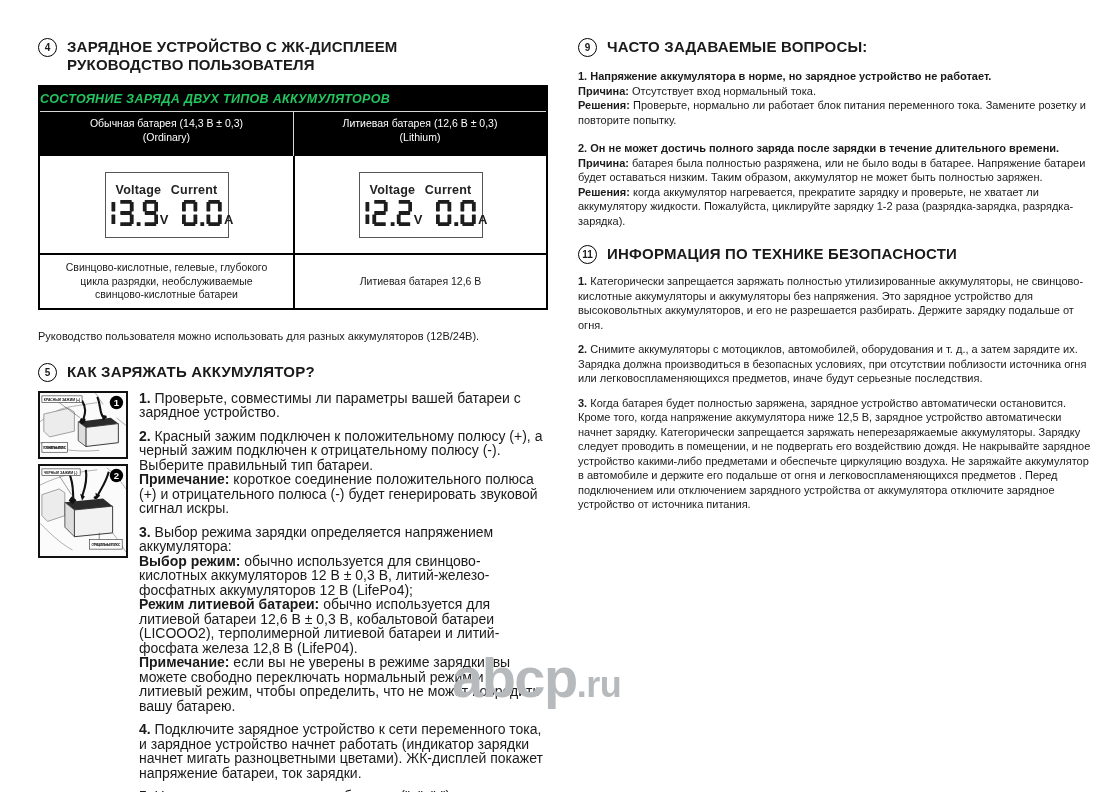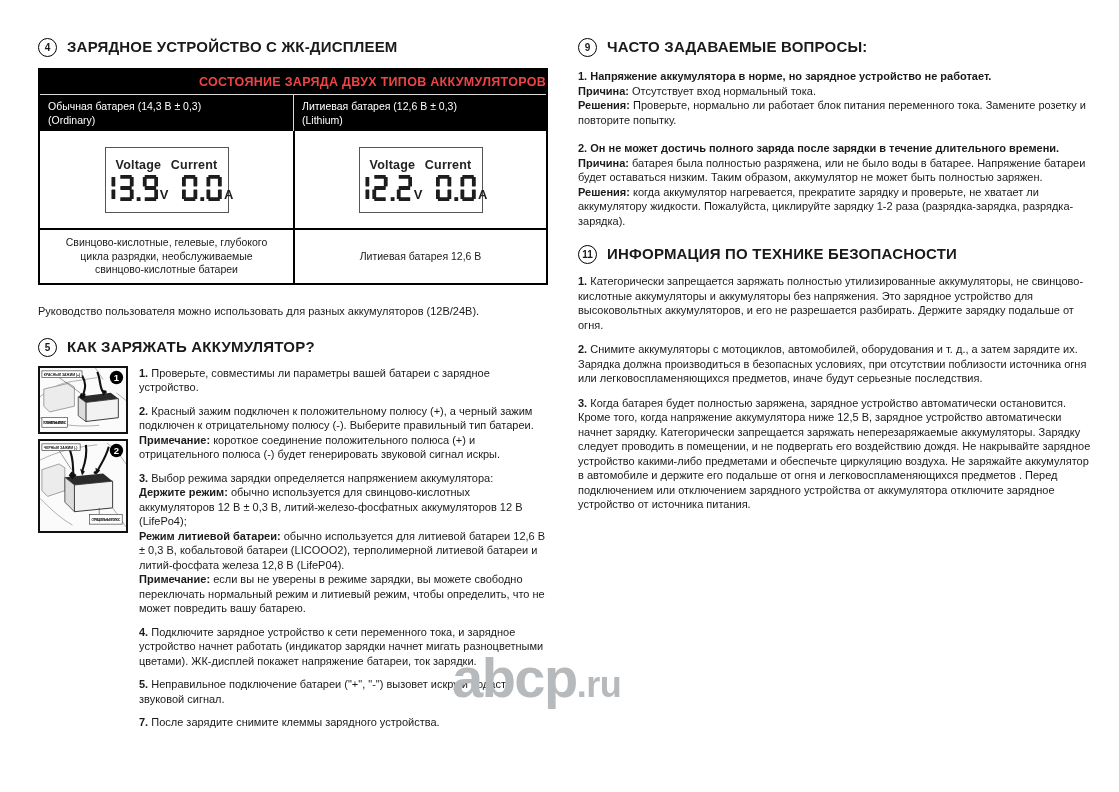--- a/index.html
+++ b/index.html
@@ -11,24 +11,24 @@
   .col-right{position:absolute;left:578px;top:32px;width:514px;}
 
   .sec-head{display:flex;align-items:flex-start;gap:10px;}
   .badge-circle{
     flex:0 0 auto;width:17px;height:17px;border:1.8px solid #000;border-radius:50%;
     display:flex;align-items:center;justify-content:center;font-weight:bold;font-size:10px;margin-top:0;
   }
   .sec-title{font-weight:bold;font-size:15px;line-height:18px;letter-spacing:.2px;}
 
   .tbl{margin-top:11px;border:2.5px solid #000;}
-  .tbl-title{background:#000;color:#ef4444;font-weight:bold;font-size:12.5px;text-align:right;
-    padding:5px 0 5px;letter-spacing:.3px;}
+  .tbl-title{background:#000;color:#22c55e;font-weight:bold;font-size:12.5px;text-align:left;
+    padding:5px 0 5px;letter-spacing:.3px;font-style:italic;}
   .tbl-head{display:grid;grid-template-columns:1fr 1fr;background:#000;color:#fff;border-top:1.5px solid #d9d9d9;}
-  .tbl-head .cell{padding:5px 8px 4px;font-size:10.5px;line-height:13.5px;}
+  .tbl-head .cell{padding:5px 8px 12px;text-align:center;font-size:10.5px;line-height:13.5px;}
   .tbl-head .cell + .cell{border-left:1.5px solid #d9d9d9;}
   .tbl-lcd{display:grid;grid-template-columns:1fr 1fr;background:#fff;}
   .tbl-lcd .cell{height:97px;display:flex;align-items:center;justify-content:center;}
   .tbl-lcd .cell + .cell{border-left:2.5px solid #000;}
   .lcd{width:124px;height:66px;border:1.5px solid #555;box-sizing:border-box;
     display:flex;flex-direction:column;align-items:center;justify-content:center;gap:3px;}
   .lcd-label{font-size:12.5px;font-weight:bold;word-spacing:6px;letter-spacing:.2px;color:#222;}
   .lcd-row{display:flex;align-items:flex-end;}
   .seg svg{display:block;fill:#1d1d1d;}
   .seg2{margin-left:14px;}
@@ -43,21 +43,21 @@
   .howto{display:flex;gap:11px;margin-top:9px;}
   .figs{flex:0 0 90px;display:flex;flex-direction:column;gap:5px;}
   figure{margin:0;border:2px solid #111;box-sizing:border-box;width:90px;background:#fbfbfb;}
   figure svg{display:block;width:100%;height:auto;}
   .fig-label{font-size:3.6px;font-weight:bold;fill:#111;}
   .fig-label-sm{font-size:3px;font-weight:bold;fill:#111;}
   .fig-badge{font-size:10px;font-weight:bold;fill:#fff;text-anchor:middle;}
 
   .steps{flex:1;min-width:0;}
   .step{margin:0 0 9px;}
-  .step p{margin:0;font-size:11px;line-height:14.5px;}
+  .step p{margin:0;font-size:14px;line-height:14.5px;}
 
   .faq-item{margin-top:12px;}
   .faq-item p{margin:0;font-size:11px;line-height:14.5px;}
   .q{font-weight:bold;}
   .sec11{margin-top:17px;}
   .safety{margin:10px 0 0;font-size:11px;line-height:14.5px;}
 
   .watermark{position:absolute;left:452px;top:650px;display:flex;align-items:baseline;
     font-weight:bold;letter-spacing:-1.5px;}
   .wm-main{font-size:56px;line-height:1;}
@@ -65,20 +65,21 @@
 </style>
 </head>
 <body>
 
 <div class="col-left">
 
   <div class="sec-head" style="margin-top:6px;">
     <span class="badge-circle">4</span>
     <div class="sec-title">
       <div>ЗАРЯДНОЕ УСТРОЙСТВО С ЖК-ДИСПЛЕЕМ</div>
+      <div>РУКОВОДСТВО ПОЛЬЗОВАТЕЛЯ</div>
     </div>
   </div>
 
   <div class="tbl">
     <div class="tbl-title">СОСТОЯНИЕ ЗАРЯДА ДВУХ ТИПОВ АККУМУЛЯТОРОВ</div>
     <div class="tbl-head">
       <div class="cell">
         <div>Обычная батарея (14,3 В ± 0,3)</div>
         <div>(Ordinary)</div>
       </div>
@@ -244,21 +245,21 @@
     <div class="steps">
       <div class="step">
         <p><b>1.</b> <span>Проверьте, совместимы ли параметры вашей батареи с зарядное устройство.</span></p>
       </div>
       <div class="step">
         <p><b>2.</b> <span>Красный зажим подключен к положительному полюсу (+), а черный зажим подключен к отрицательному полюсу (-). Выберите правильный тип батареи.</span></p>
         <p><b>Примечание:</b> <span>короткое соединение положительного полюса (+) и отрицательного полюса (-) будет генерировать звуковой сигнал искры.</span></p>
       </div>
       <div class="step">
         <p><b>3.</b> <span>Выбор режима зарядки определяется напряжением аккумулятора:</span></p>
-        <p><b>Держите режим:</b> <span>обычно используется для свинцово-кислотных аккумуляторов 12 В ± 0,3 В, литий-железо-фосфатных аккумуляторов 12 В (LifePo4);</span></p>
+        <p><b>Выбор режим:</b> <span>обычно используется для свинцово-кислотных аккумуляторов 12 В ± 0,3 В, литий-железо-фосфатных аккумуляторов 12 В (LifePo4);</span></p>
         <p><b>Режим литиевой батареи:</b> <span>обычно используется для литиевой батареи 12,6 В ± 0,3 В, кобальтовой батареи (LICOOO2), терполимерной литиевой батареи и литий-фосфата железа 12,8 В (LifeP04).</span></p>
         <p><b>Примечание:</b> <span>если вы не уверены в режиме зарядки, вы можете свободно переключать нормальный режим и литиевый режим, чтобы определить, что не может повредить вашу батарею.</span></p>
       </div>
       <div class="step">
         <p><b>4.</b> <span>Подключите зарядное устройство к сети переменного тока, и зарядное устройство начнет работать (индикатор зарядки начнет мигать разноцветными цветами). ЖК-дисплей покажет напряжение батареи, ток зарядки.</span></p>
       </div>
       <div class="step">
         <p><b>5.</b> <span>Неправильное подключение батареи ("+", "-") вызовет искру и подаст звуковой сигнал.</span></p>
       </div>
       <div class="step">

